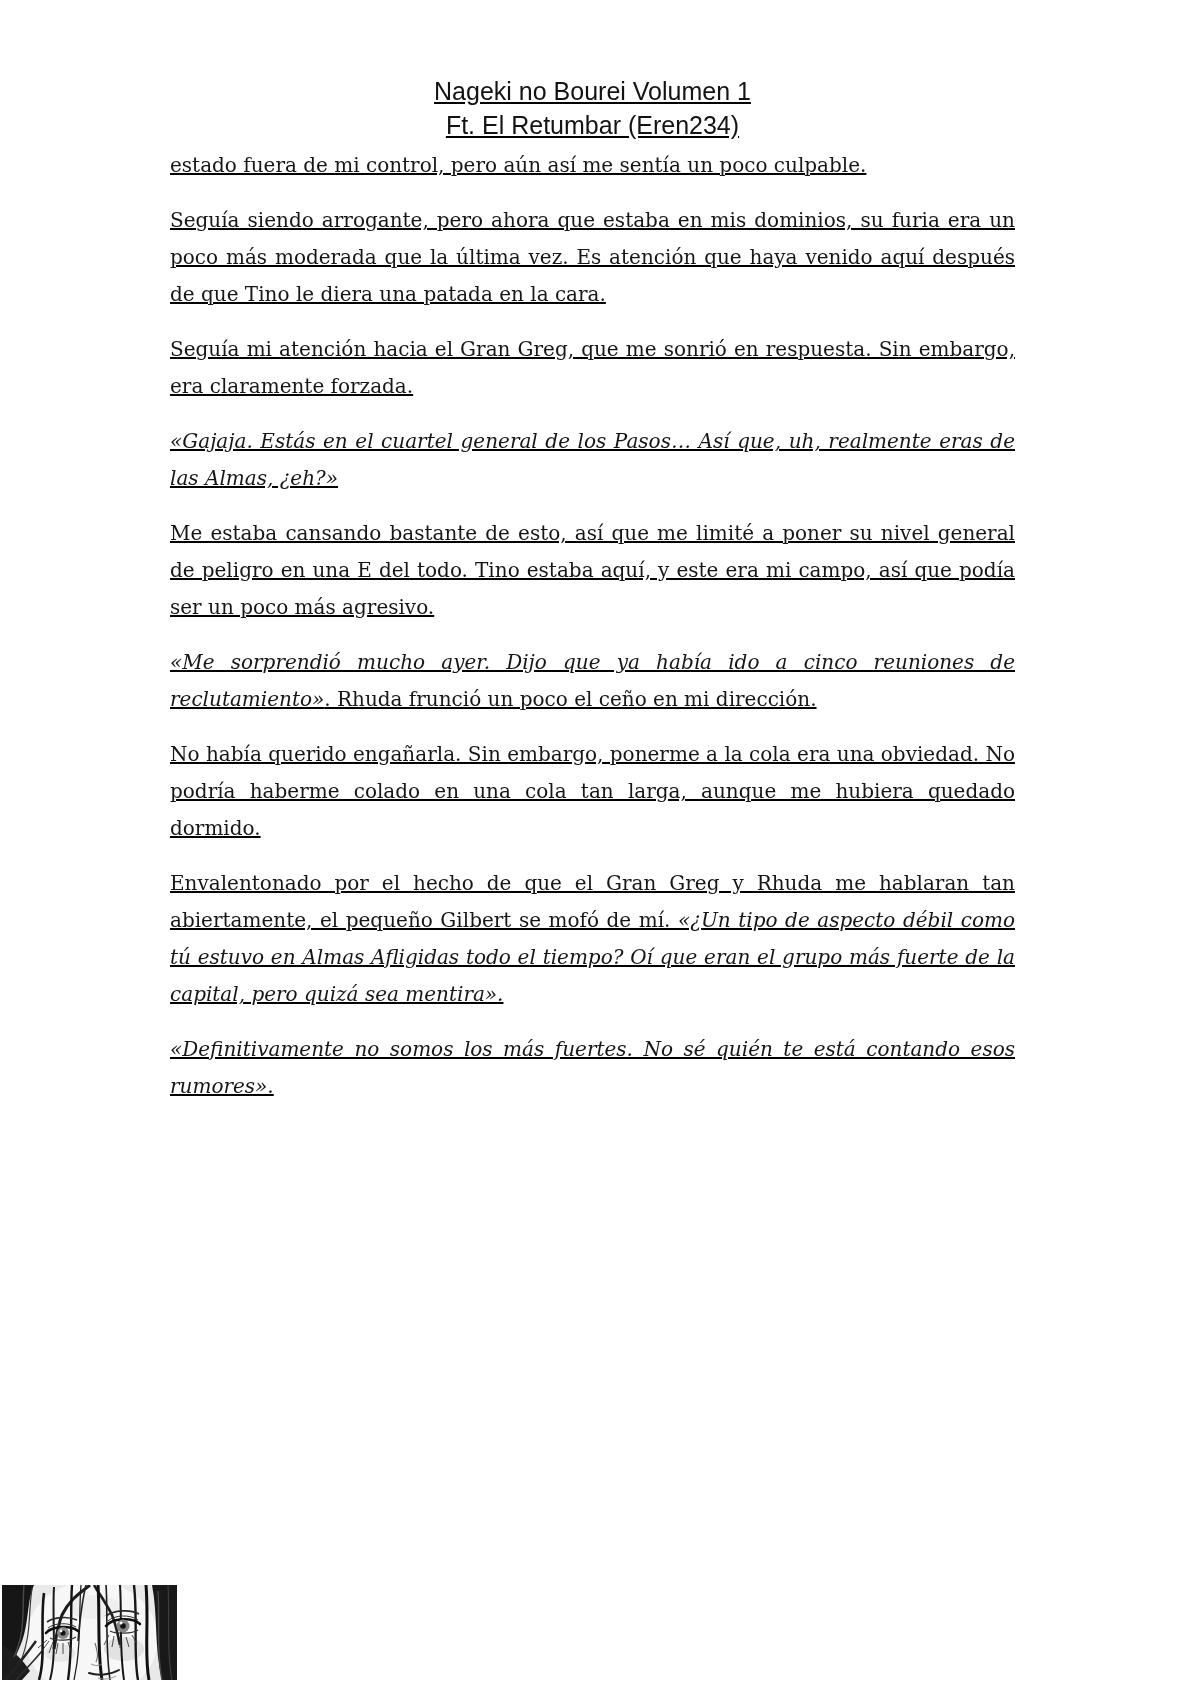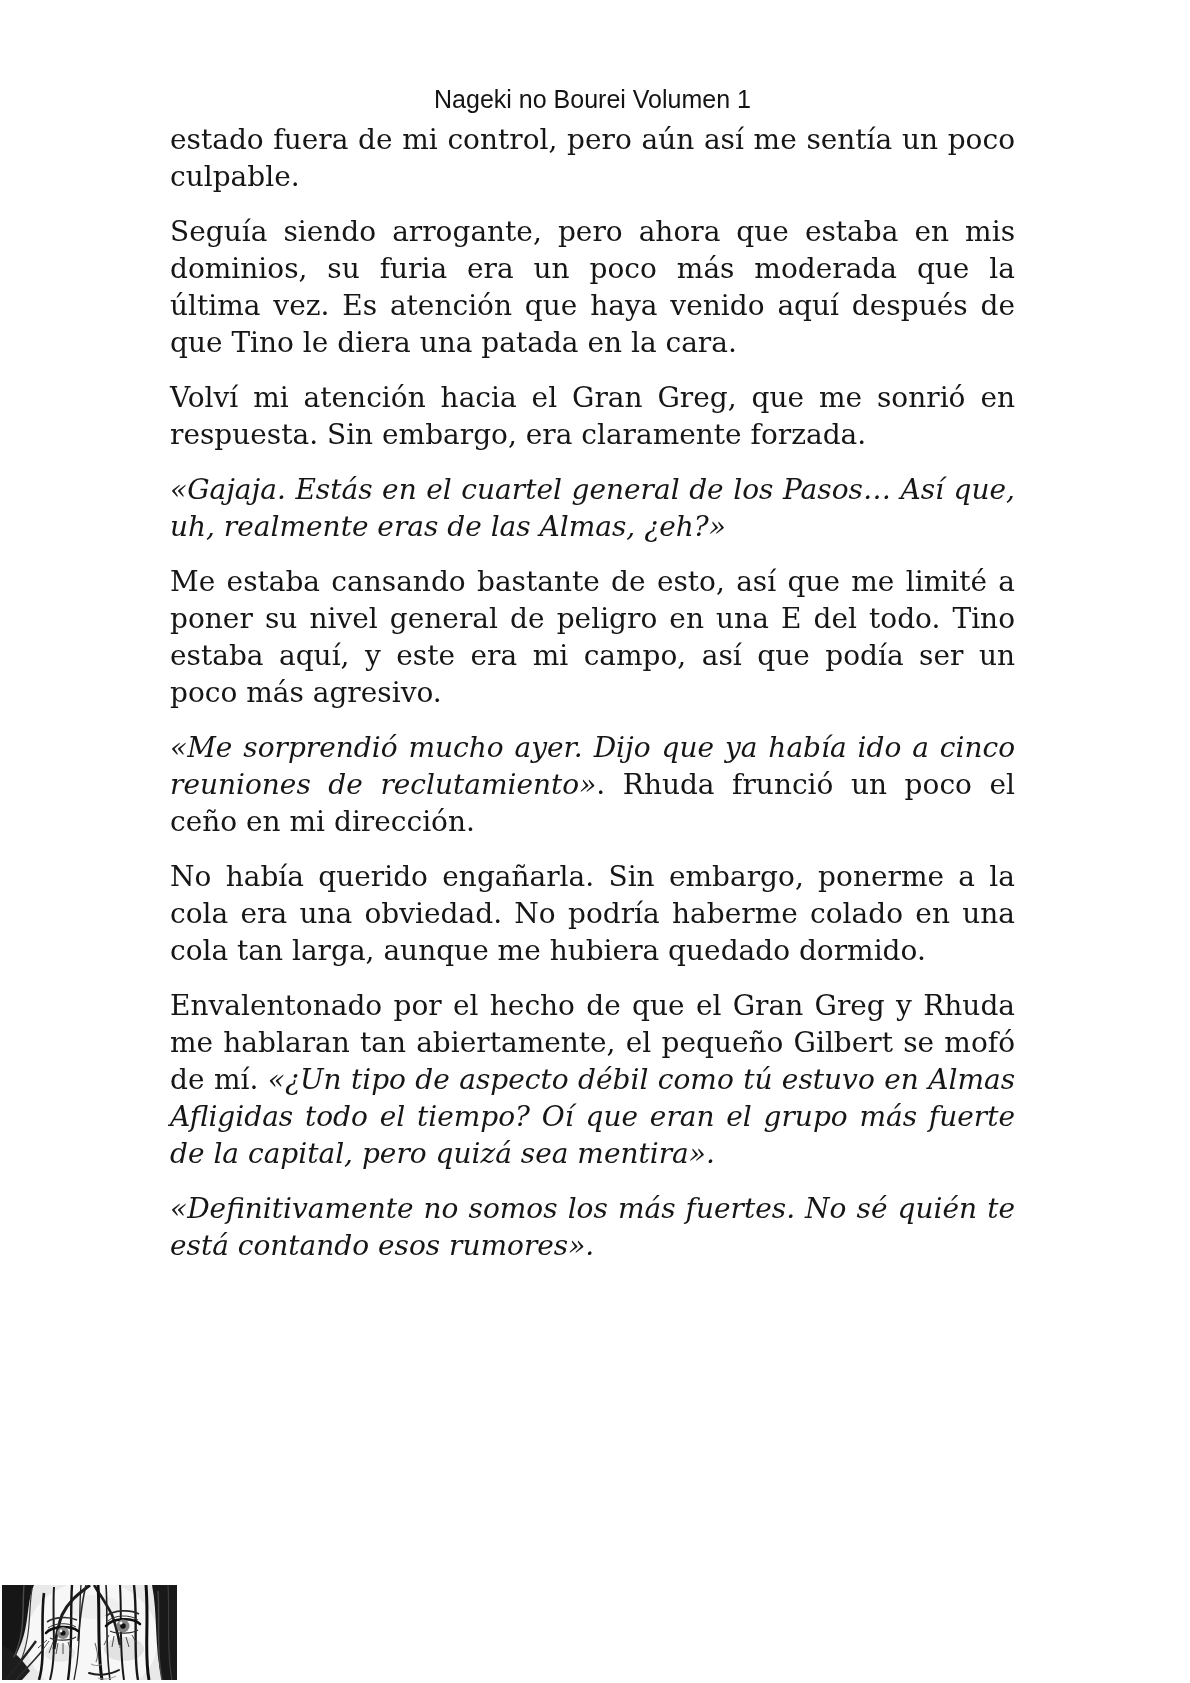--- a/index.html
+++ b/index.html
@@ -6,35 +6,36 @@
   body {
     width: 1190px;
     height: 1683px;
     background: #ffffff;
     position: relative;
     overflow: hidden;
   }
   .doc {
     position: absolute;
     left: 170px;
-    top: 82px;
+    top: 74px;
     width: 845px;
+    text-decoration: underline;
   }
   .hdr {
     text-align: center;
     font-family: "Liberation Sans", sans-serif;
     font-size: 25px;
     line-height: 34px;
     color: #131313;
     font-weight: 500;
   }
   .content {
     margin-top: 5px;
     font-family: "DejaVu Serif", "Liberation Serif", serif;
-    font-size: 28px;
+    font-size: 20px;
     line-height: 37px;
     color: #161616;
     text-align: justify;
   }
   .content p { margin: 0 0 18px 0; }
   .content .it { font-style: italic; }
   .content .rm { font-style: normal; }
   .illustration {
     position: absolute;
     left: 2px;
@@ -43,25 +44,26 @@
     height: 95px;
     display: block;
   }
 </style>
 </head>
 <body>
 
 <div class="doc">
   <div class="hdr">
     <div>Nageki no Bourei Volumen 1</div>
+    <div>Ft. El Retumbar (Eren234)</div>
   </div>
   <div class="content">
       <p><span class="rm">estado fuera de mi control, pero aún así me sentía un poco culpable.</span></p>
       <p><span class="rm">Seguía siendo arrogante, pero ahora que estaba en mis dominios, su furia era un poco más moderada que la última vez. Es atención que haya venido aquí después de que Tino le diera una patada en la cara.</span></p>
-      <p><span class="rm">Volví mi atención hacia el Gran Greg, que me sonrió en respuesta. Sin embargo, era claramente forzada.</span></p>
+      <p><span class="rm">Seguía mi atención hacia el Gran Greg, que me sonrió en respuesta. Sin embargo, era claramente forzada.</span></p>
       <p><span class="it">«Gajaja. Estás en el cuartel general de los Pasos… Así que, uh, realmente eras de las Almas, ¿eh?»</span></p>
       <p><span class="rm">Me estaba cansando bastante de esto, así que me limité a poner su nivel general de peligro en una E del todo. Tino estaba aquí, y este era mi campo, así que podía ser un poco más agresivo.</span></p>
       <p><span class="it">«Me sorprendió mucho ayer. Dijo que ya había ido a cinco reuniones de reclutamiento»</span><span class="rm">. Rhuda frunció un poco el ceño en mi dirección.</span></p>
       <p><span class="rm">No había querido engañarla. Sin embargo, ponerme a la cola era una obviedad. No podría haberme colado en una cola tan larga, aunque me hubiera quedado dormido.</span></p>
       <p><span class="rm">Envalentonado por el hecho de que el Gran Greg y Rhuda me hablaran tan abiertamente, el pequeño Gilbert se mofó de mí. </span><span class="it">«¿Un tipo de aspecto débil como tú estuvo en Almas Afligidas todo el tiempo? Oí que eran el grupo más fuerte de la capital, pero quizá sea mentira».</span></p>
       <p><span class="it">«Definitivamente no somos los más fuertes. No sé quién te está contando esos rumores».</span></p>
     </div>
 </div>
 
 <svg class="illustration" viewBox="0 0 175 95" xmlns="http://www.w3.org/2000/svg" role="img">

